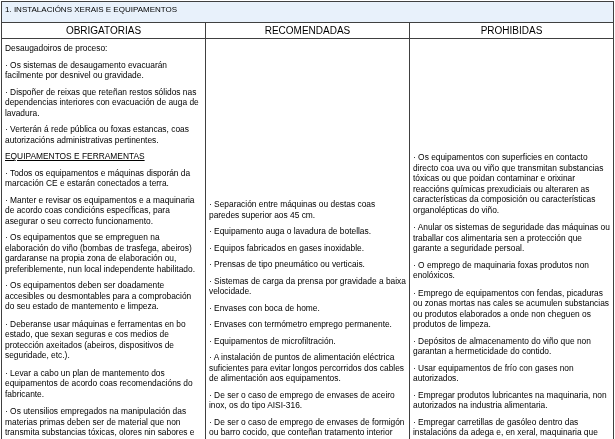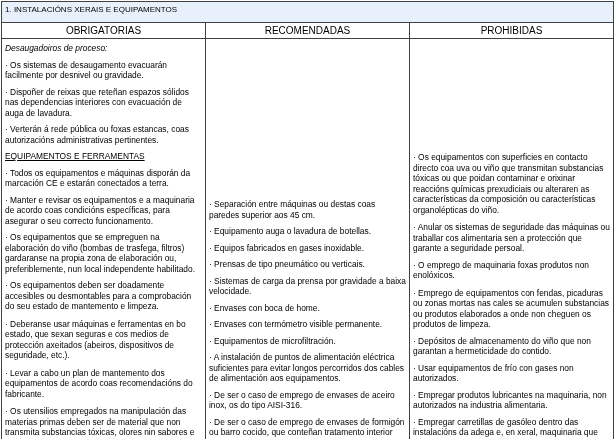--- a/index.html
+++ b/index.html
@@ -48,21 +48,21 @@
     padding: 4px 3px 2px 3px;
     background: #ffffff;
   }
   td.cell.v-top { vertical-align: top; }
   td.cell.v-bottom { vertical-align: bottom; }
   .col-obrigatorias { width: 210px; }
   .col-recomendadas { width: 195px; }
   .col-prohibidas   { width: 206px; }
   p.item { margin: 0 0 6px 0; }
   p.item:last-child { margin-bottom: 2px; }
-  p.item.italic { font-style: italic; }
+  p.item.italic { }
   p.item.underline { text-decoration: underline; }
   p.item.gap { margin-top: 7px; }
 </style>
 </head>
 <body>
 
 <table class="req-table">
   <tbody>
     <tr>
       <td class="title-bar" colspan="3">
@@ -71,39 +71,39 @@
     </tr>
     <tr>
       <th class="col-header col-obrigatorias">OBRIGATORIAS</th>
       <th class="col-header col-recomendadas">RECOMENDADAS</th>
       <th class="col-header col-prohibidas">PROHIBIDAS</th>
     </tr>
     <tr>
       <td class="cell v-top col-obrigatorias">
           <p class="item italic">Desaugadoiros de proceso:</p>
           <p class="item bullet">· Os sistemas de desaugamento evacuarán facilmente por desnivel ou gravidade.</p>
-          <p class="item bullet">· Dispoñer de reixas que reteñan espazos sólidos nas dependencias interiores con evacuación de auga de lavadura.</p>
+          <p class="item bullet">· Dispoñer de reixas que reteñan restos sólidos nas dependencias interiores con evacuación de auga de lavadura.</p>
           <p class="item bullet">· Verterán á rede pública ou foxas estancas, coas autorizacións administrativas pertinentes.</p>
           <p class="item underline">EQUIPAMENTOS E FERRAMENTAS</p>
           <p class="item bullet">· Todos os equipamentos e máquinas disporán da marcación CE e estarán conectados a terra.</p>
           <p class="item bullet">· Manter e revisar os equipamentos e a maquinaria de acordo coas condicións específicas, para asegurar o seu correcto funcionamento.</p>
-          <p class="item bullet">· Os equipamentos que se empreguen na elaboración do viño (bombas de trasfega, filtros) gardaranse na propia zona de elaboración ou, preferiblemente, nun local independente habilitado.</p>
+          <p class="item bullet">· Os equipamentos que se empreguen na elaboración do viño (bombas de trasfega, abeiros) gardaranse na propia zona de elaboración ou, preferiblemente, nun local independente habilitado.</p>
           <p class="item bullet">· Os equipamentos deben ser doadamente accesibles ou desmontables para a comprobación do seu estado de mantemento e limpeza.</p>
           <p class="item bullet gap">· Deberanse usar máquinas e ferramentas en bo estado, que sexan seguras e cos medios de protección axeitados (abeiros, dispositivos de seguridade, etc.).</p>
           <p class="item bullet gap">· Levar a cabo un plan de mantemento dos equipamentos de acordo coas recomendacións do fabricante.</p>
           <p class="item bullet gap">· Os utensilios empregados na manipulación das materias primas deben ser de material que non transmita substancias tóxicas, olores nin sabores e resistente á corrosión.</p>
         </td>
       <td class="cell v-bottom col-recomendadas">
           <p class="item bullet">· Separación entre máquinas ou destas coas paredes superior aos 45 cm.</p>
           <p class="item bullet">· Equipamento auga o lavadura de botellas.</p>
           <p class="item bullet">· Equipos fabricados en gases inoxidable.</p>
           <p class="item bullet">· Prensas de tipo pneumático ou verticais.</p>
           <p class="item bullet">· Sistemas de carga da prensa por gravidade a baixa velocidade.</p>
           <p class="item bullet">· Envases con boca de home.</p>
-          <p class="item bullet">· Envases con termómetro visible permanente.</p>
+          <p class="item bullet">· Envases con termómetro emprego permanente.</p>
           <p class="item bullet">· Equipamentos de microfiltración.</p>
           <p class="item bullet">· A instalación de puntos de alimentación eléctrica suficientes para evitar longos percorridos dos cables de alimentación aos equipamentos.</p>
           <p class="item bullet">· De ser o caso de emprego de envases de aceiro inox, os do tipo AISI-316.</p>
           <p class="item bullet">· De ser o caso de emprego de envases de formigón ou barro cocido, que conteñan tratamento interior impermeabilizante inerte.</p>
         </td>
       <td class="cell v-bottom col-prohibidas">
           <p class="item bullet">· Os equipamentos con superficies en contacto directo coa uva ou viño que transmitan substancias tóxicas ou que poidan contaminar e orixinar reaccións químicas prexudiciais ou alteraren as características da composición ou características organolépticas do viño.</p>
           <p class="item bullet gap">· Anular os sistemas de seguridade das máquinas ou traballar cos alimentaria sen a protección que garante a seguridade persoal.</p>
           <p class="item bullet">· O emprego de maquinaria foxas produtos non enolóxicos.</p>
           <p class="item bullet gap">· Emprego de equipamentos con fendas, picaduras ou zonas mortas nas cales se acumulen substancias ou produtos elaborados a onde non cheguen os produtos de limpeza.</p>

